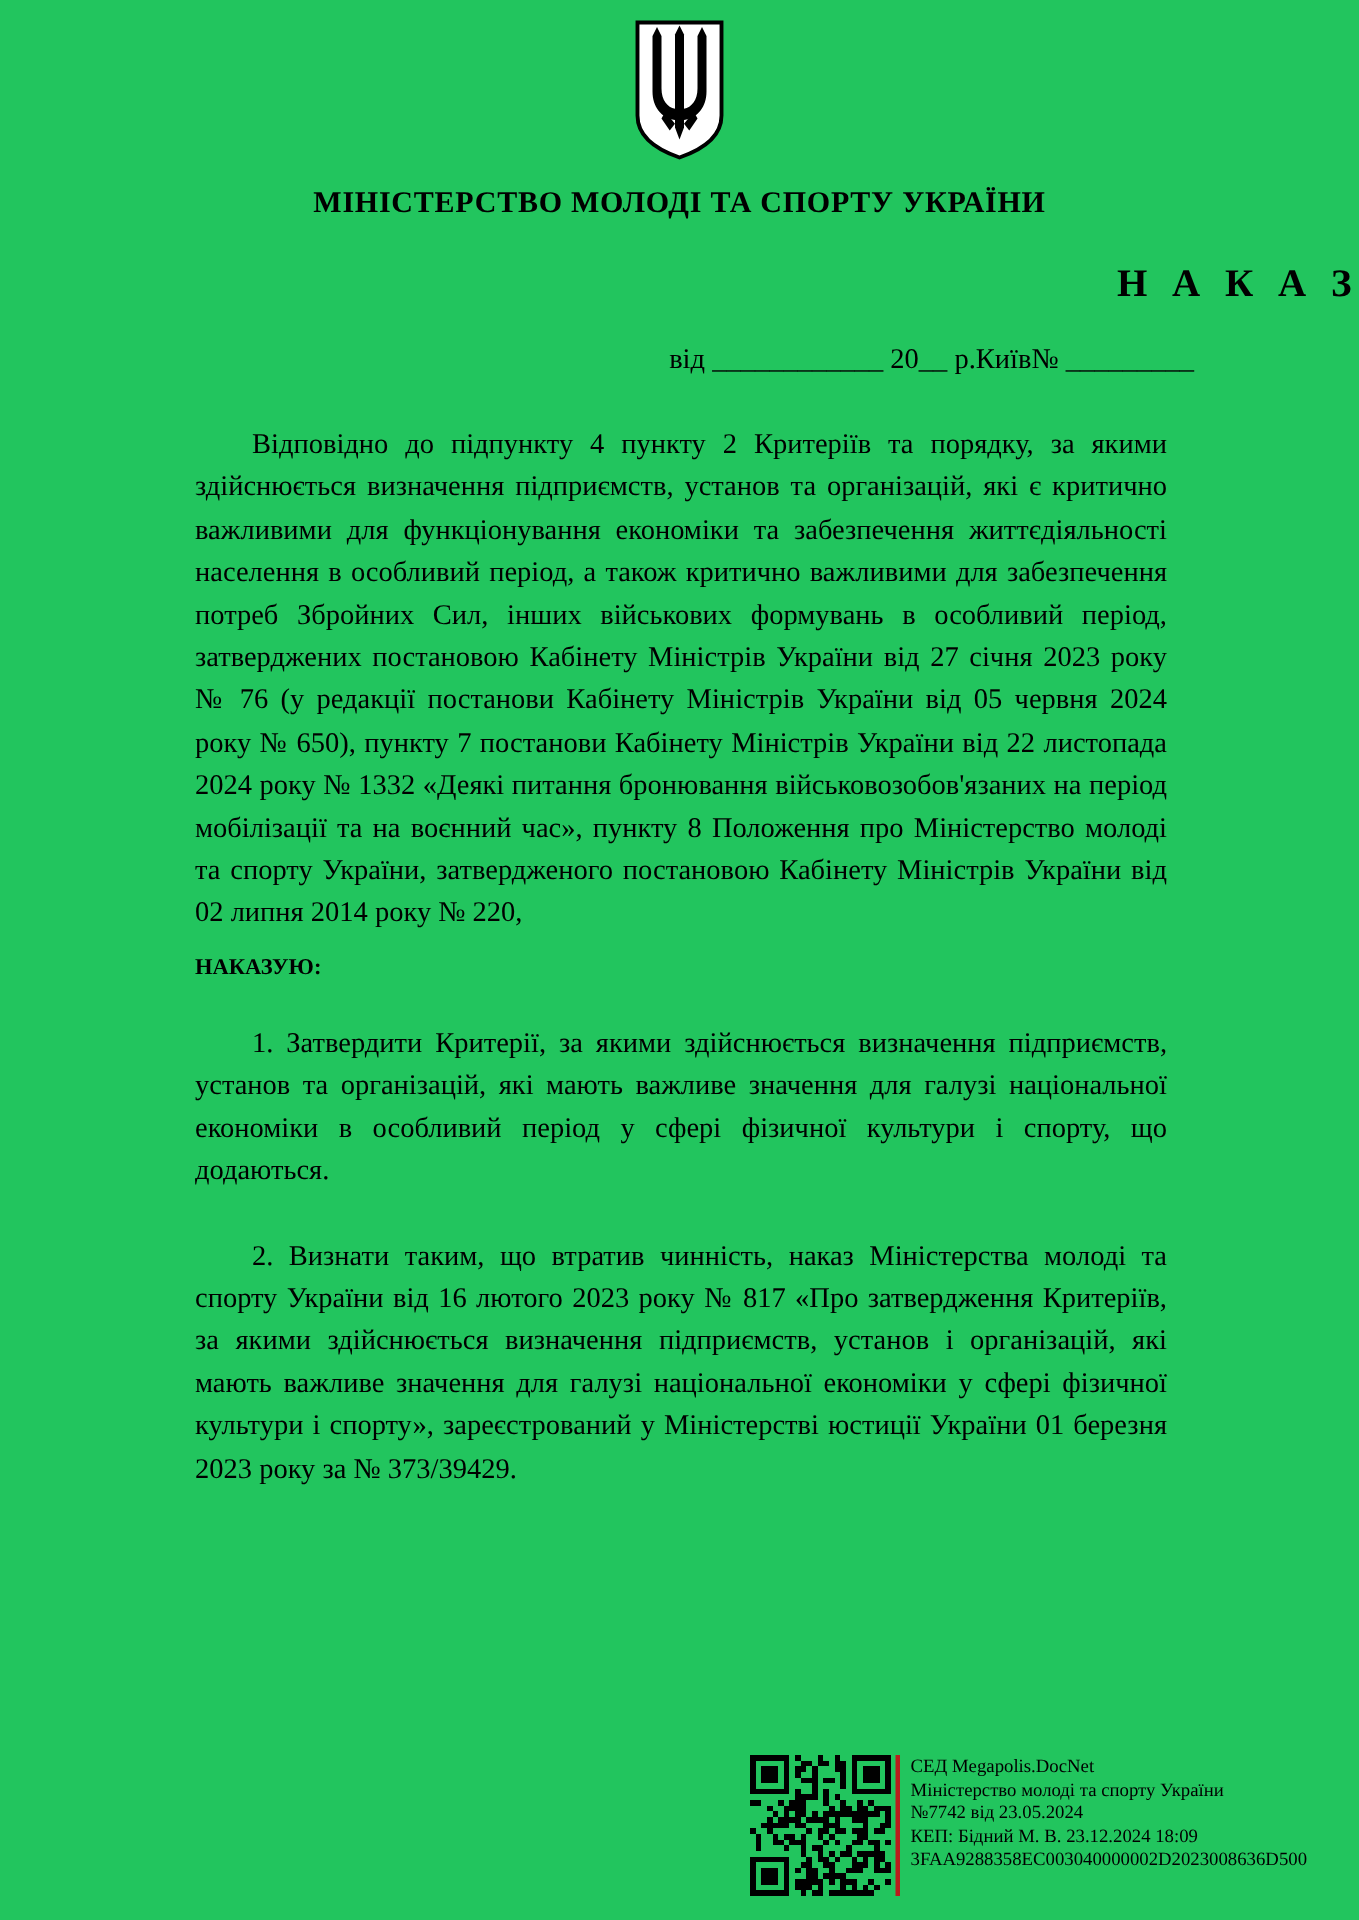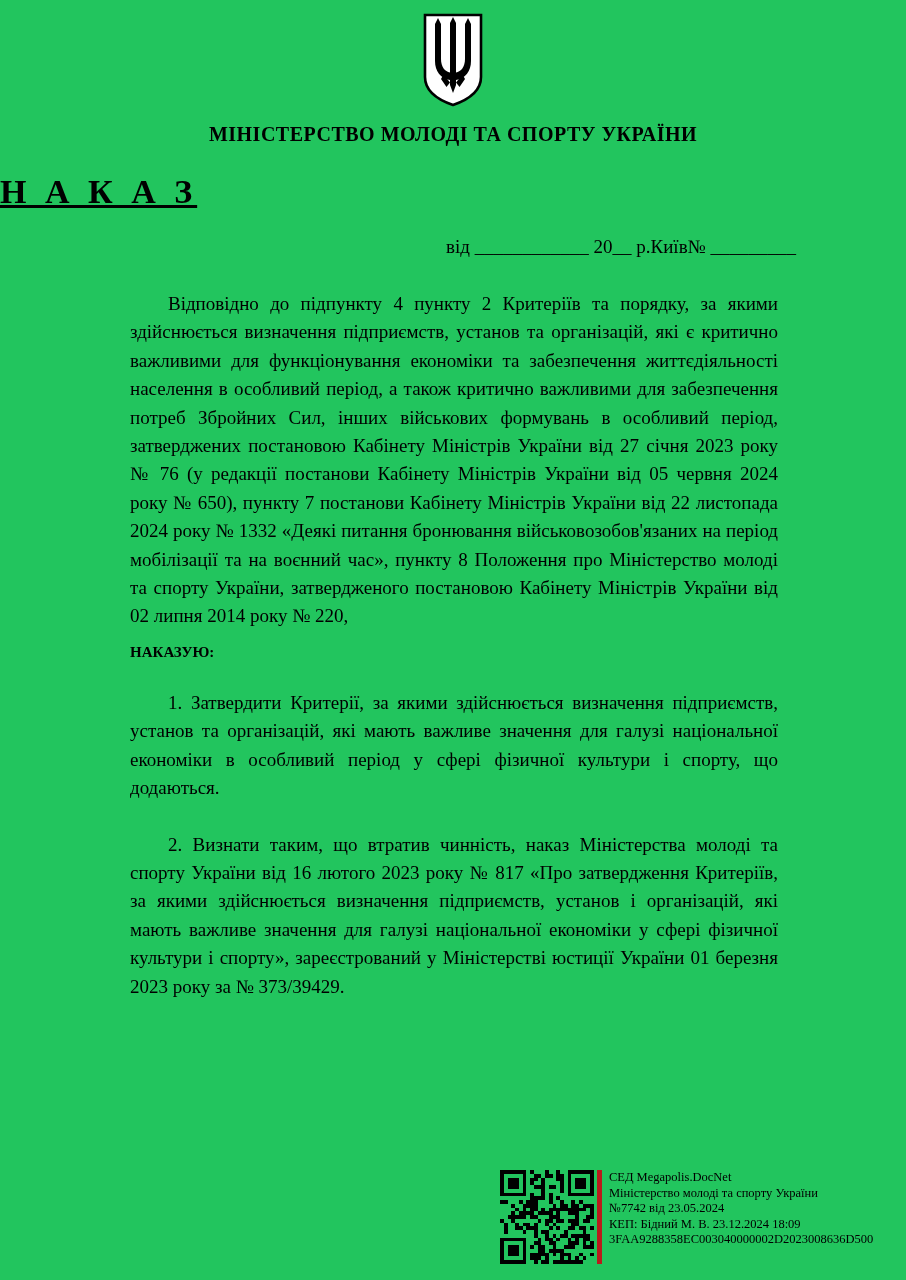--- a/index.html
+++ b/index.html
@@ -8,23 +8,22 @@
     background:#22c55e;color:#000;overflow:hidden;
     font-family:"Liberation Serif","DejaVu Serif",serif;
   }
   .emblem-wrap{padding-top:13px;text-align:center;}
   .emblem{display:inline-block;}
   .ministry{
     text-align:center;font-weight:bold;font-size:20px;margin-top:12px;
     letter-spacing:.5px;
   }
   .doctype{
-    text-align:left;font-weight:bold;font-size:34px;margin-top:27px;
+    text-align:right;font-weight:bold;font-size:26px;margin-top:27px;
     letter-spacing:5px;
-    text-decoration:underline;
   }
   .daterow{
     display:flex;justify-content:flex-end;align-items:baseline;
     margin:25px 110px 0 145px;font-size:19px;
   }
   .subject{
     margin:60px 0 0 130px;width:600px;font-weight:bold;
     font-size:19px;line-height:29px;white-space:pre-line;
   }
   .bodycopy{font-size:19px;line-height:28.4px;}
@@ -36,21 +35,21 @@
   }
   .order-item{
     margin:28px 128px 0 130px;text-align:justify;text-indent:38px;
   }
   .stamp{
     position:absolute;left:500px;top:1170px;
     display:flex;align-items:flex-start;
   }
   .qr{width:94px;height:94px;display:block;}
   .stamp-text{
-    border-left:5px solid #b91c1c;margin-left:3px;padding-left:7px;
+    border-left:3px solid #b91c1c;margin-left:3px;padding-left:7px;
     font-size:12.5px;line-height:15.6px;min-height:94px;
   }
   .stamp-line{white-space:nowrap;}
 </style>
 </head>
 <body>
 
 <div class="page">
 
   <div class="emblem-wrap">

